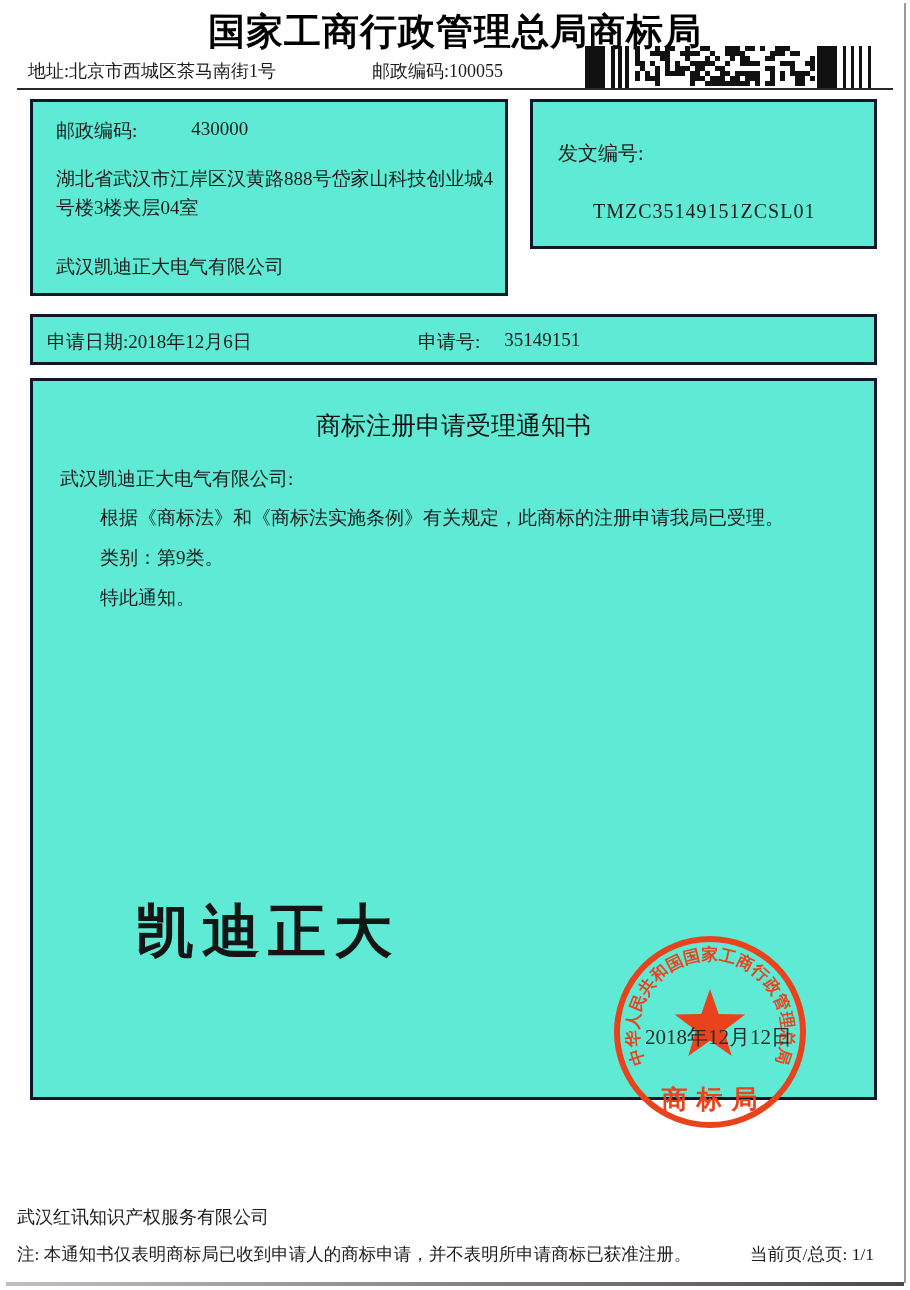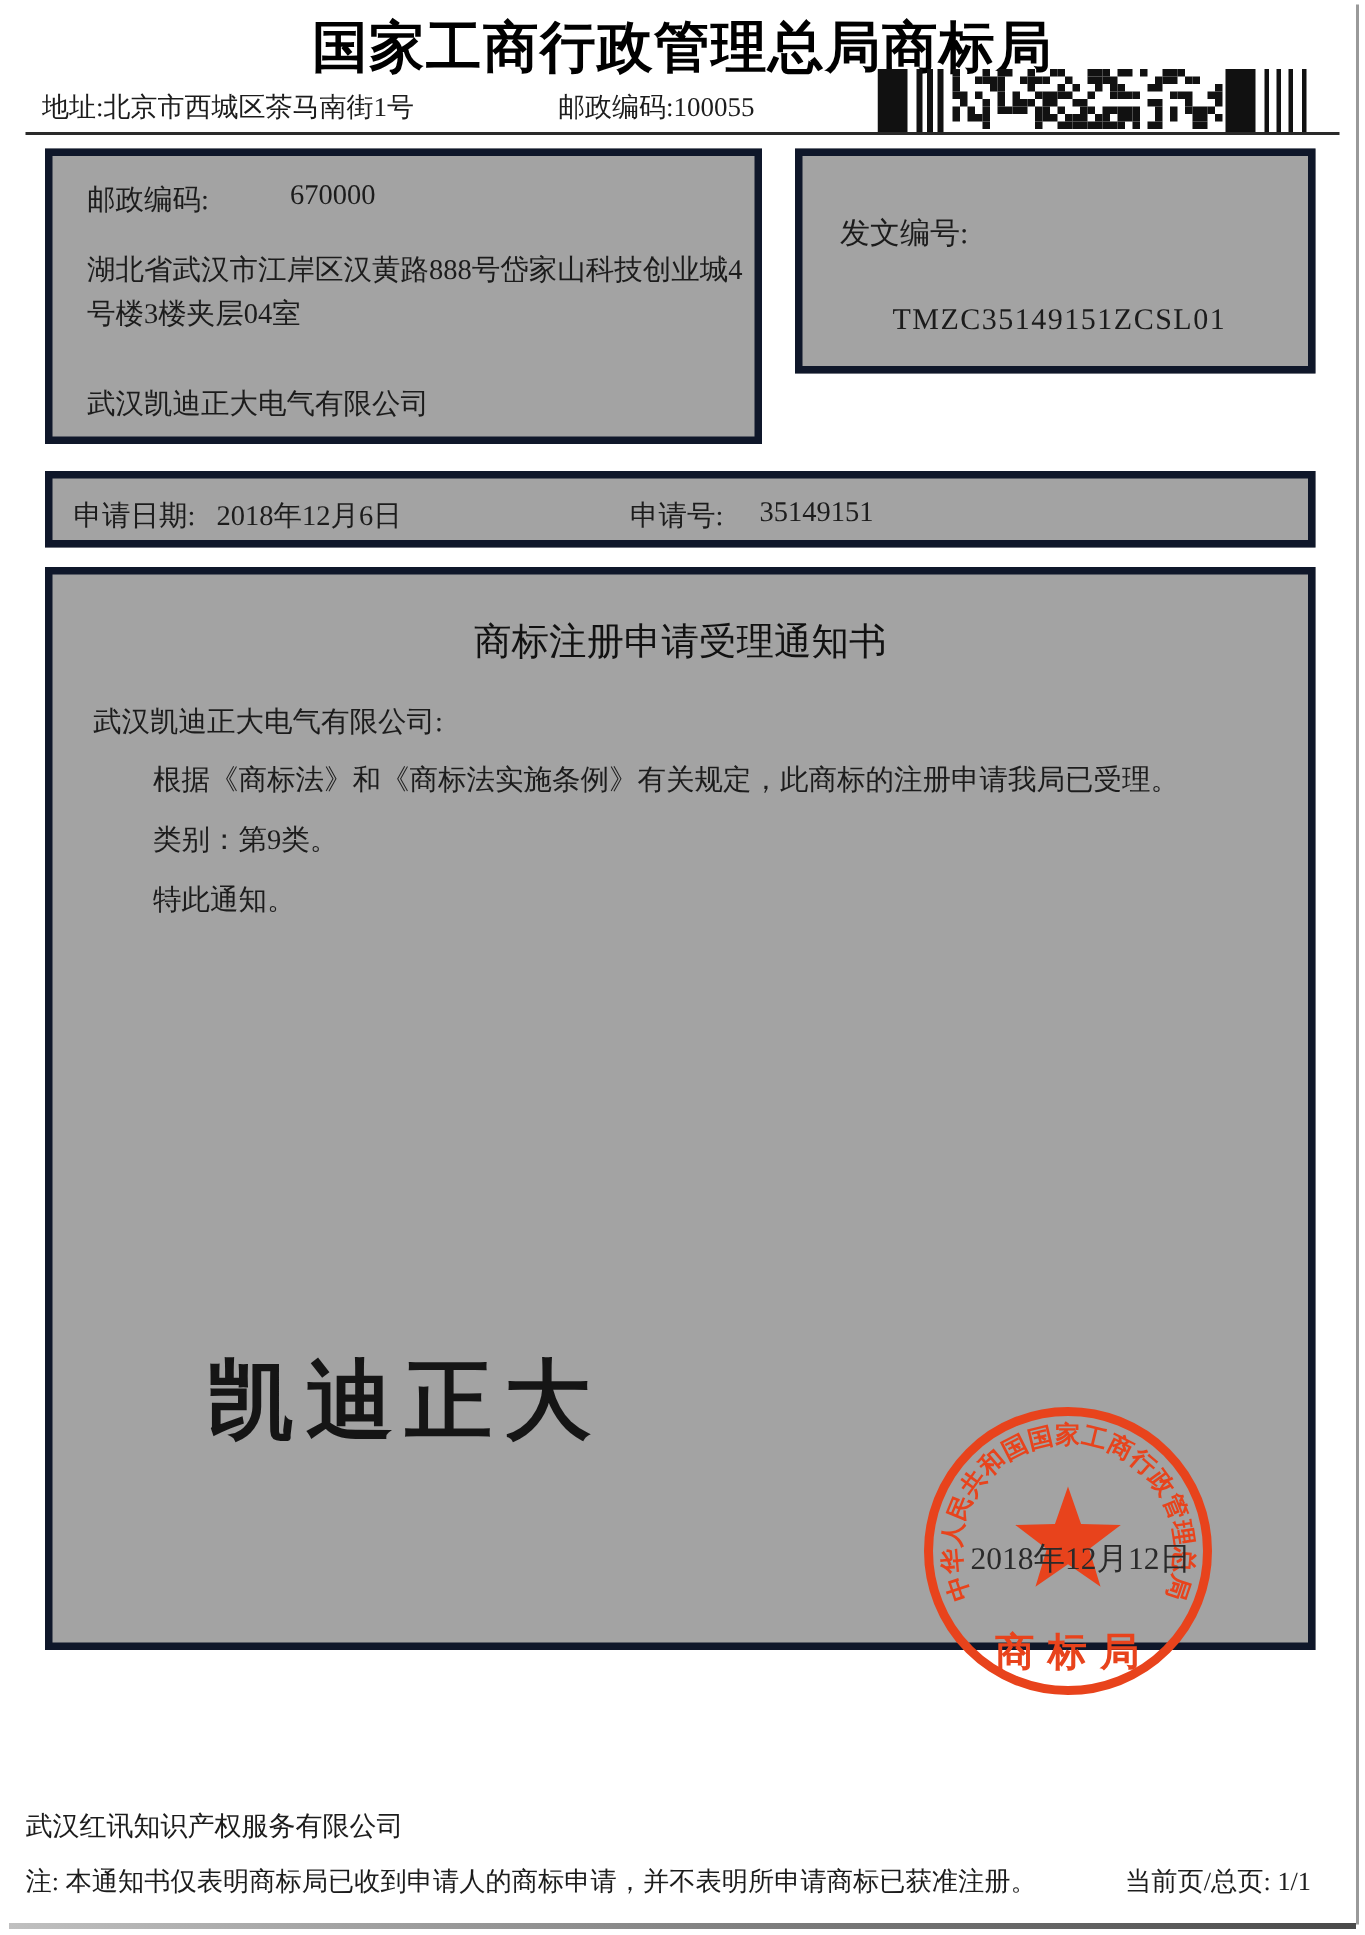--- a/index.html
+++ b/index.html
@@ -13,36 +13,36 @@
 
   
   .org-title{position:absolute;left:0;top:7px;width:910px;text-align:center;
     font-size:37px;font-weight:700;letter-spacing:1px;color:#000000;}
   .hdr-address{position:absolute;left:28px;top:59px;font-size:18px;}
   .hdr-postal{position:absolute;left:372px;top:59px;font-size:18px;}
   .barcode{position:absolute;left:585px;top:46px;width:290px;height:42px;}
   .header-rule{position:absolute;left:17px;top:88px;width:876px;height:2px;background:#2a2a2a;}
 
   
-  .box{position:absolute;border:5px solid #0f172a;background:#a3a3a3;box-sizing:border-box;}
+  .box{position:absolute;border:3px solid #0f172a;background:#5eead4;box-sizing:border-box;}
   .recipient-box{left:30px;top:99px;width:478px;height:197px;}
   .docnum-box{left:530px;top:99px;width:347px;height:150px;}
   .app-row-box{left:30px;top:314px;width:847px;height:51px;}
   .main-box{left:30px;top:378px;width:847px;height:722px;}
 
   .rb-line1{position:absolute;left:23px;top:16px;font-size:19px;display:flex;}
   .rb-line1 .val{margin-left:54px;}
   .rb-address{position:absolute;left:23px;top:62px;width:452px;font-size:19px;line-height:1.55;}
   .rb-company{position:absolute;left:23px;top:152px;font-size:19px;}
 
   .dn-label{position:absolute;left:25px;top:38px;font-size:20px;}
   .dn-value{position:absolute;left:60px;top:98px;font-size:20px;letter-spacing:1px;}
 
   .app-pair1{position:absolute;left:14px;top:12px;font-size:19px;display:flex;}
-  .app-pair1 .val{margin-left:14px;}
+  .app-pair1 .val{}
   .app-pair2{position:absolute;left:385px;top:12px;font-size:19px;display:flex;}
   .app-pair2 .val{margin-left:24px;}
 
   
   .notice-title{position:absolute;left:0;top:28px;width:100%;text-align:center;
     font-size:25px;color:#111;}
   .addressee{position:absolute;left:27px;top:85px;font-size:19px;}
   .body-line1{position:absolute;left:67px;top:124px;font-size:19px;}
   .body-line2{position:absolute;left:67px;top:164px;font-size:19px;}
   .body-line3{position:absolute;left:67px;top:204px;font-size:19px;}
@@ -217,21 +217,21 @@
       <rect x="258" y="0" width="3" height="42" fill="#111"></rect>
       <rect x="266" y="0" width="3" height="42" fill="#111"></rect>
       <rect x="274" y="0" width="3" height="42" fill="#111"></rect>
       <rect x="283" y="0" width="3" height="42" fill="#111"></rect>
     </svg>
   <div class="header-rule"></div>
 
   <div class="box recipient-box">
     <div class="rb-line1">
       <span>邮政编码:</span>
-      <span class="val">670000</span>
+      <span class="val">430000</span>
     </div>
     <div class="rb-address">湖北省武汉市江岸区汉黄路888号岱家山科技创业城4号楼3楼夹层04室</div>
     <div class="rb-company">武汉凯迪正大电气有限公司</div>
   </div>
 
   <div class="box docnum-box">
     <div class="dn-label">发文编号:</div>
     <div class="dn-value">TMZC35149151ZCSL01</div>
   </div>
 

